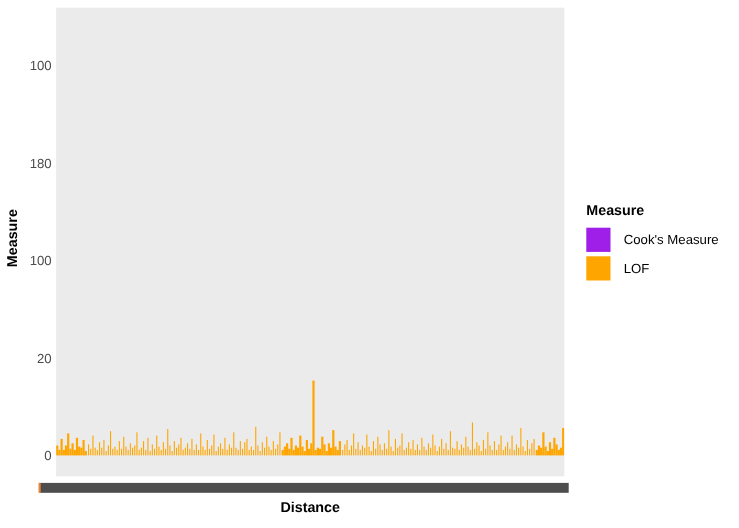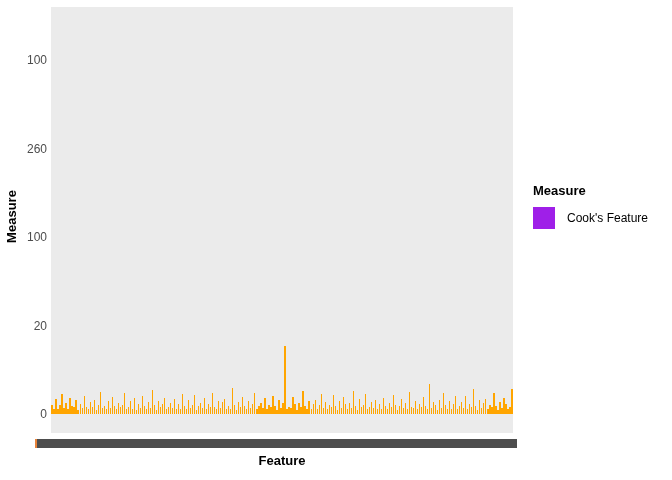--- a/index.html
+++ b/index.html
@@ -150,21 +150,21 @@
 <div id="plot-root">
 
   <div id="y-axis-title">
     <span>Measure</span>
   </div>
 
   <div id="y-tick-labels">
       <div class="y-tick-label" style="top: 414px;">0</div>
       <div class="y-tick-label" style="top: 325.522px;">20</div>
       <div class="y-tick-label" style="top: 237.043px;">100</div>
-      <div class="y-tick-label" style="top: 148.565px;">260</div>
+      <div class="y-tick-label" style="top: 148.565px;">180</div>
       <div class="y-tick-label" style="top: 60.087px;">100</div>
     </div>
 
   <div id="panel">
     <div id="bars-layer">
         <div class="bar" style="left: 0.381652px; width: 1.24539px; height: 9.20174px; background: rgb(255, 165, 0);"></div>
         <div class="bar" style="left: 2.39035px; width: 1.24539px; height: 5.48565px; background: rgb(255, 165, 0);"></div>
         <div class="bar" style="left: 4.39904px; width: 1.24539px; height: 14.8643px; background: rgb(255, 165, 0);"></div>
         <div class="bar" style="left: 6.40774px; width: 1.24539px; height: 4.60087px; background: rgb(255, 165, 0);"></div>
         <div class="bar" style="left: 8.41643px; width: 1.24539px; height: 8.67087px; background: rgb(255, 165, 0);"></div>
@@ -391,25 +391,29 @@
         <div class="bar" style="left: 452.338px; width: 1.24539px; height: 16.103px; background: rgb(255, 165, 0);"></div>
         <div class="bar" style="left: 454.347px; width: 1.24539px; height: 9.90957px; background: rgb(255, 165, 0);"></div>
         <div class="bar" style="left: 456.356px; width: 1.24539px; height: 4.77783px; background: rgb(255, 165, 0);"></div>
         <div class="bar" style="left: 458.364px; width: 1.24539px; height: 7.43217px; background: rgb(255, 165, 0);"></div>
         <div class="bar" style="left: 460.373px; width: 1.24539px; height: 25.1278px; background: rgb(255, 165, 0);"></div>
       </div>
   </div>
 
   <div id="x-tick-block"></div>
 
-  <div id="x-axis-title">Feature</div>
+  <div id="x-axis-title">Distance</div>
 
   <div id="legend">
     <div id="legend-title">Measure</div>
     <div id="legend-items">
         <div class="legend-item">
           <span class="legend-key" style="background: rgb(159, 31, 232);"></span>
-          <span class="legend-label">Cook's Feature</span>
+          <span class="legend-label">Cook's Measure</span>
+        </div>
+        <div class="legend-item">
+          <span class="legend-key" style="background: rgb(255, 165, 0);"></span>
+          <span class="legend-label">LOF</span>
         </div>
       </div>
   </div>
 
 </div>
 
 </body></html>

